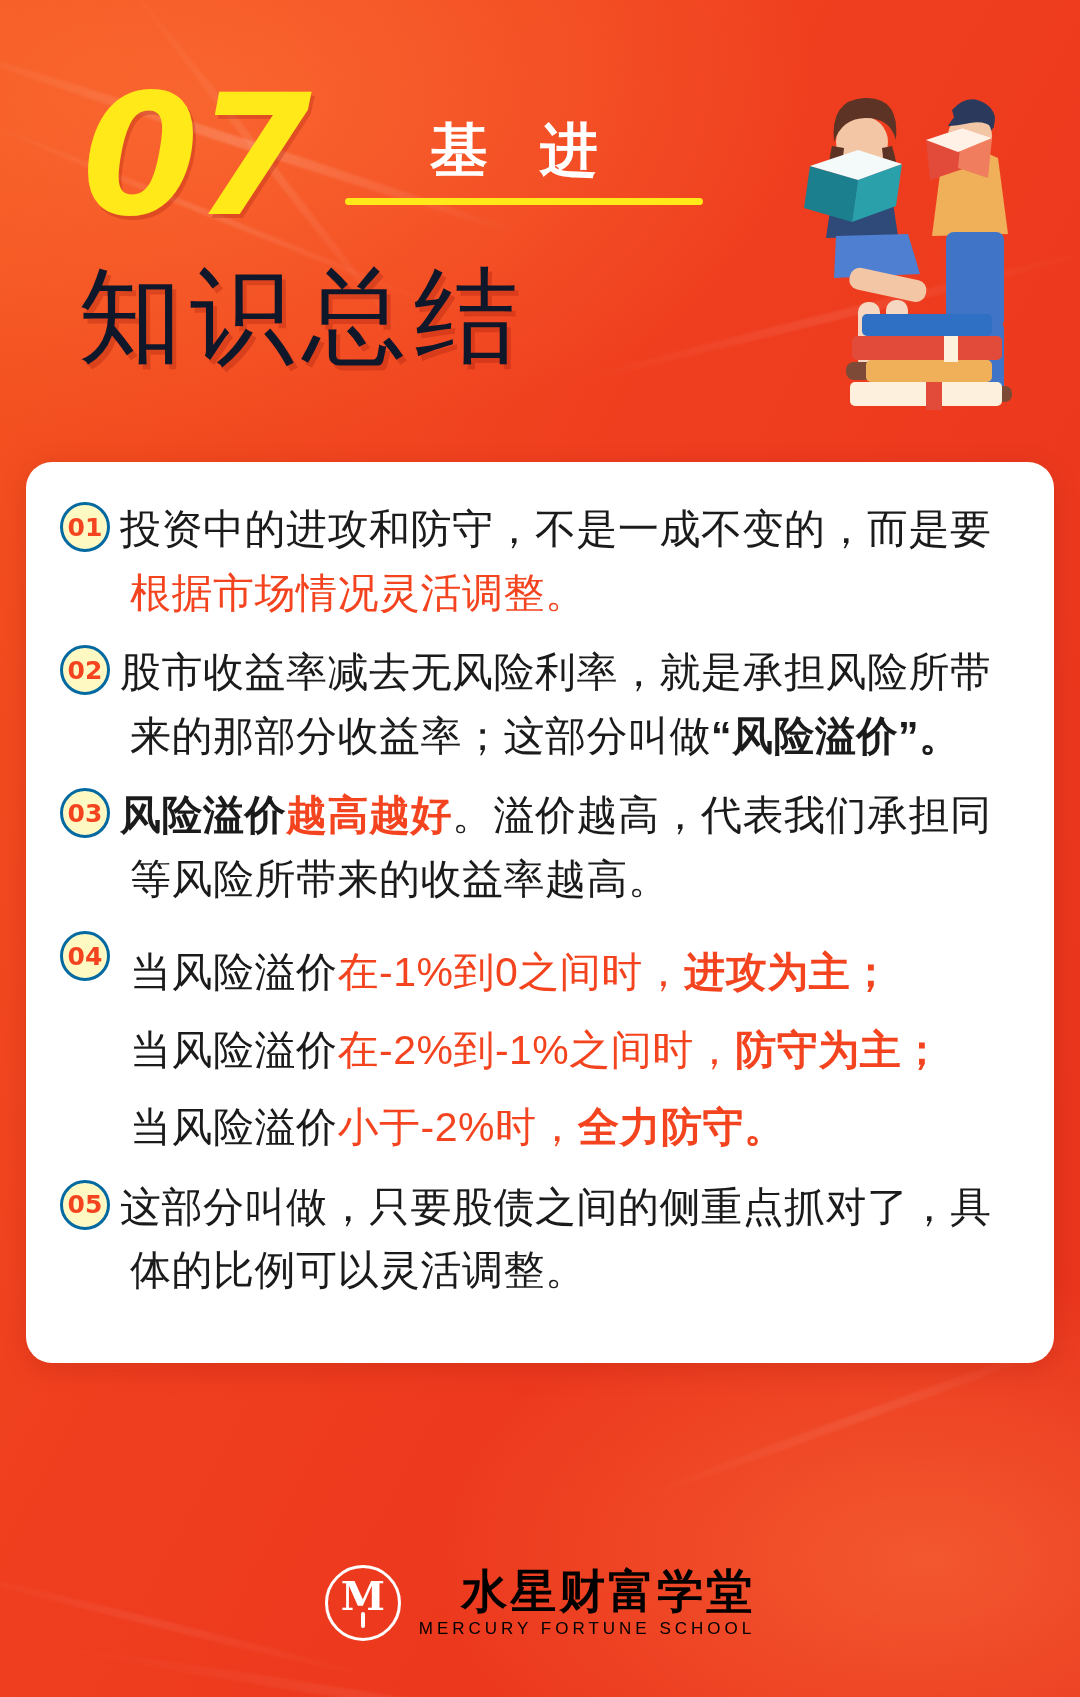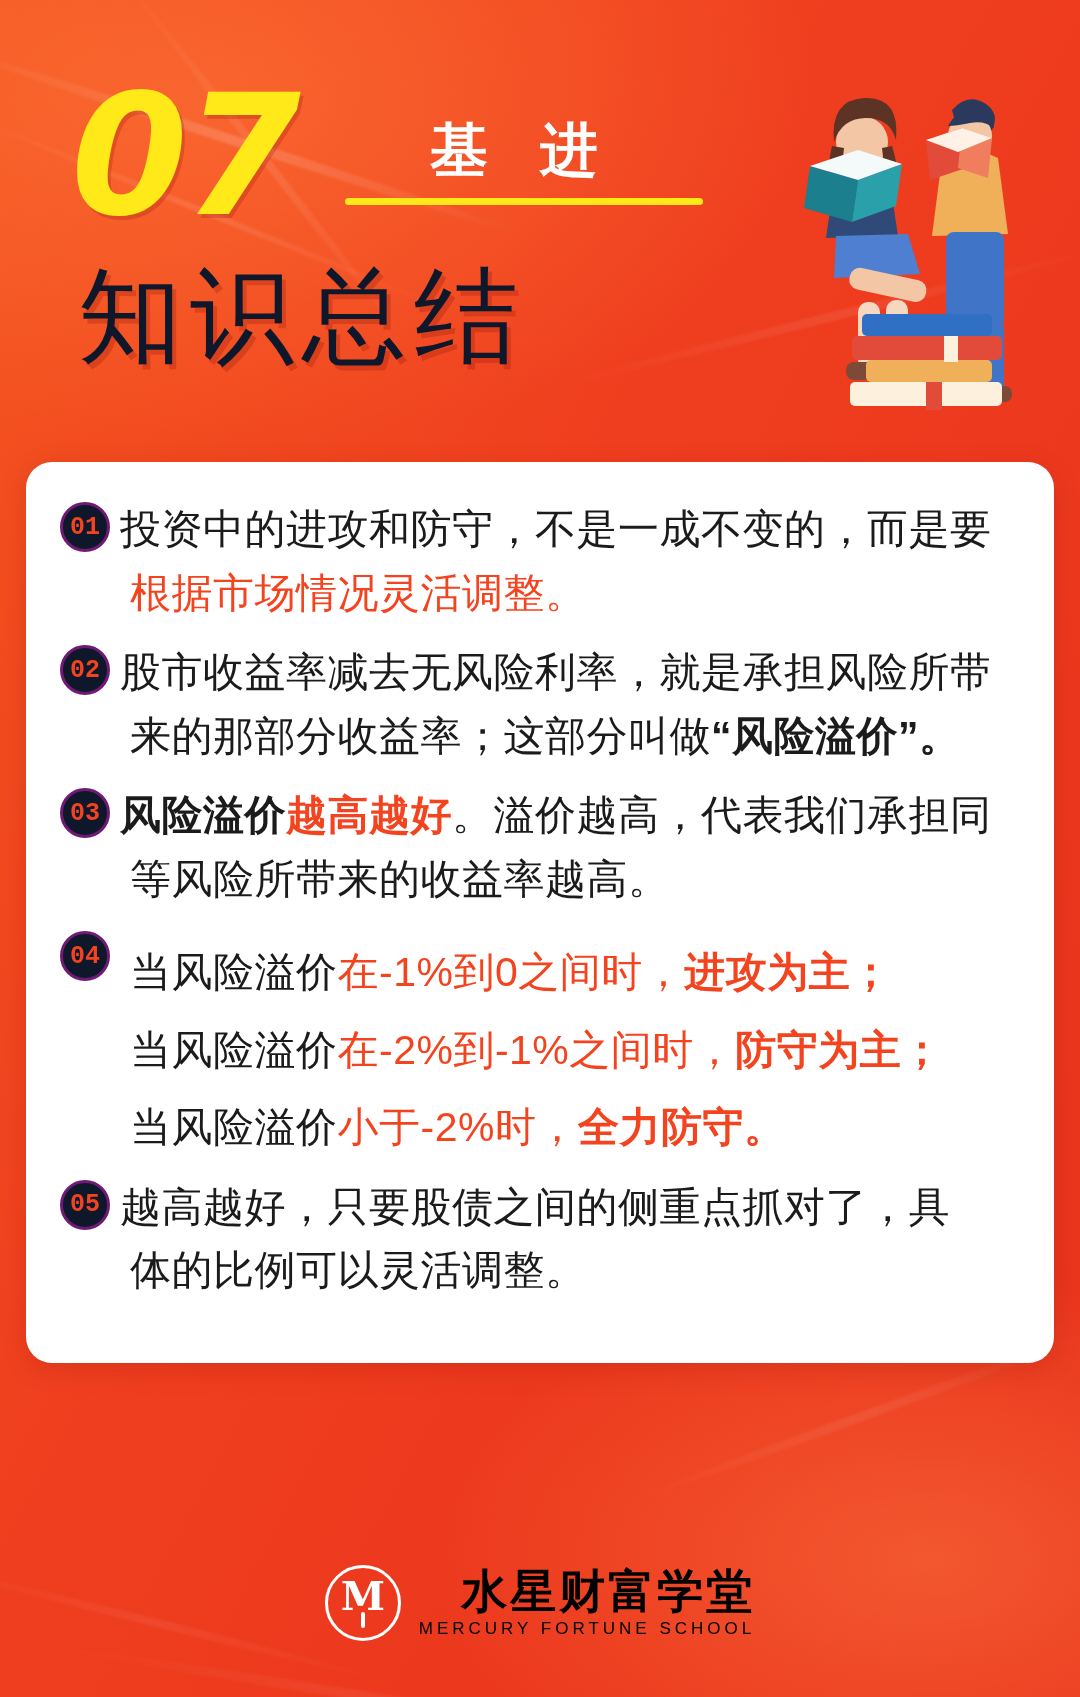--- a/index.html
+++ b/index.html
@@ -36,21 +36,21 @@
   .s7 { left: 40px;  top: 1640px; width: 640px; height: 10px; transform: rotate(9deg); opacity: .35; }
 
   
   .header {
     position: relative;
     height: 440px;
     padding: 0 40px;
   }
   .big-number {
     position: absolute;
-    left: 71px;
+    left: 82px;
     top: 72px;
     font-size: 168px;
     line-height: 1;
     font-weight: 700;
     color: #ffe919;
     font-style: italic;
     letter-spacing: -4px;
     font-family: "DejaVu Sans", sans-serif;
     text-shadow: 3px 4px 0 rgba(150,20,10,0.25);
   }
@@ -112,24 +112,23 @@
     font-size: 25px;
     font-weight: 700;
     display: flex;
     align-items: center;
     justify-content: center;
     margin-right: 10px;
     margin-top: 4px;
     font-family: "DejaVu Sans", sans-serif;
   }
   .badge.hollow {
-    background: #0f172a;
+    background: #fef9c3;
     color: #f4441f;
-    border: 3px solid #701a75;
-    font-family: Liberation Mono, monospace;
+    border: 3px solid #0369a1;
   }
   .lines { flex: 1 1 auto; }
   .line {
     font-size: 41px;
     line-height: 1.55;
     color: #1b1b1b;
     letter-spacing: 0.5px;
     white-space: pre-wrap;
   }
   .line.indent { padding-left: 10px; }
@@ -265,21 +264,21 @@
         <div class="badge hollow">04</div>
         <div class="lines sub-block">
           <div class="line indent"><span>当风险溢价</span><span class="red">在-1%到0之间时，</span><span class="redbold">进攻为主；</span></div>
           <div class="line indent"><span>当风险溢价</span><span class="red">在-2%到-1%之间时，</span><span class="redbold">防守为主；</span></div>
           <div class="line indent"><span>当风险溢价</span><span class="red">小于-2%时，</span><span class="redbold">全力防守。</span></div>
         </div>
       </div>
       <div class="item">
         <div class="badge hollow">05</div>
         <div class="lines">
-          <div class="line"><span>越高越好，只要股债之间的侧重点抓对了，具</span></div>
+          <div class="line"><span>这部分叫做，只要股债之间的侧重点抓对了，具</span></div>
           <div class="line indent"><span>体的比例可以灵活调整。</span></div>
         </div>
       </div>
     </div>
 </div>
 
 <div class="footer">
   <div class="logo-mark">
     <div class="m">M</div>
     <div class="stem"></div>

